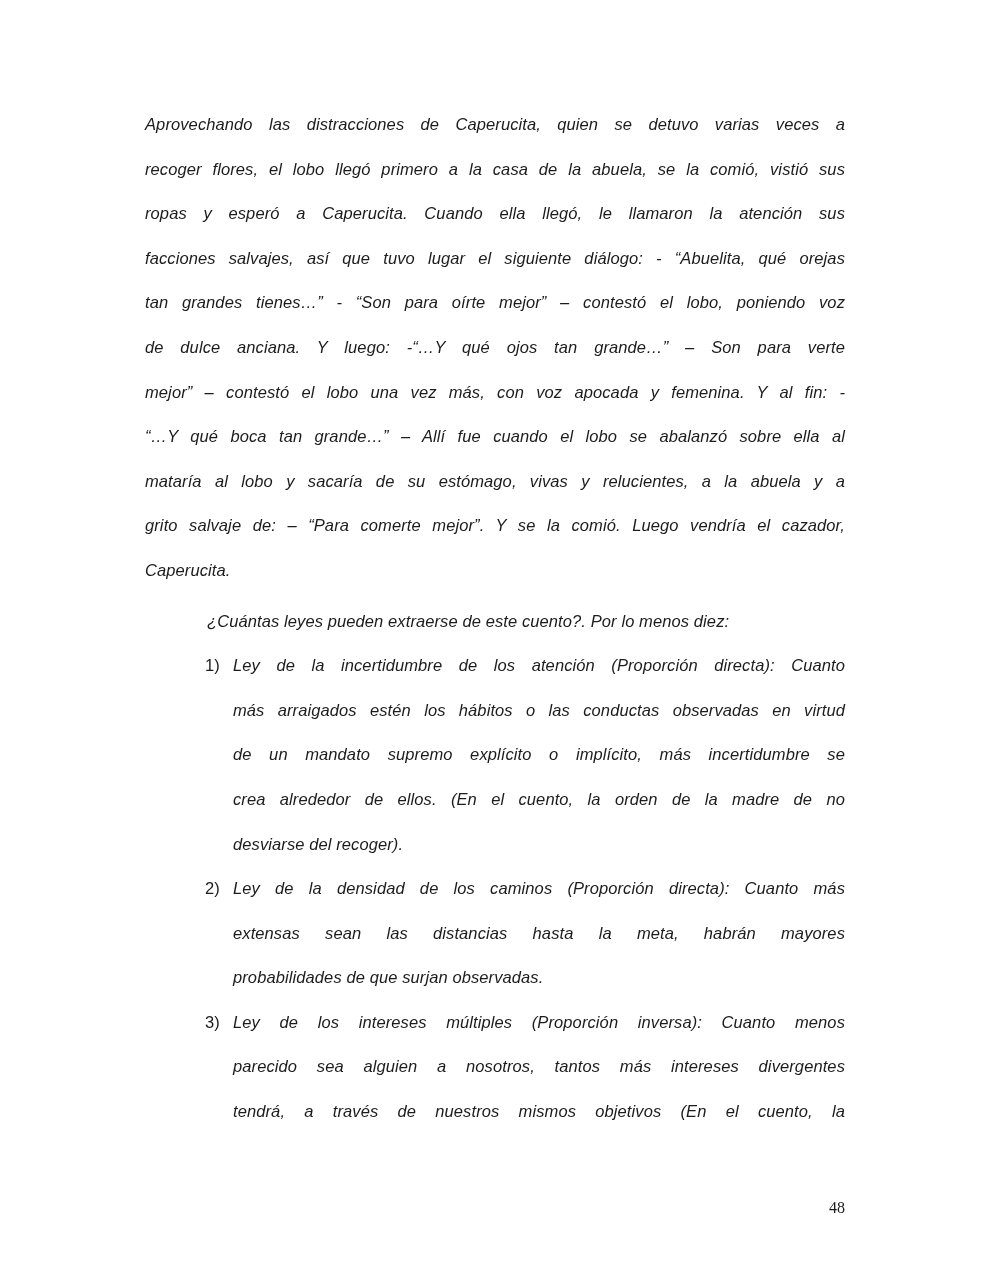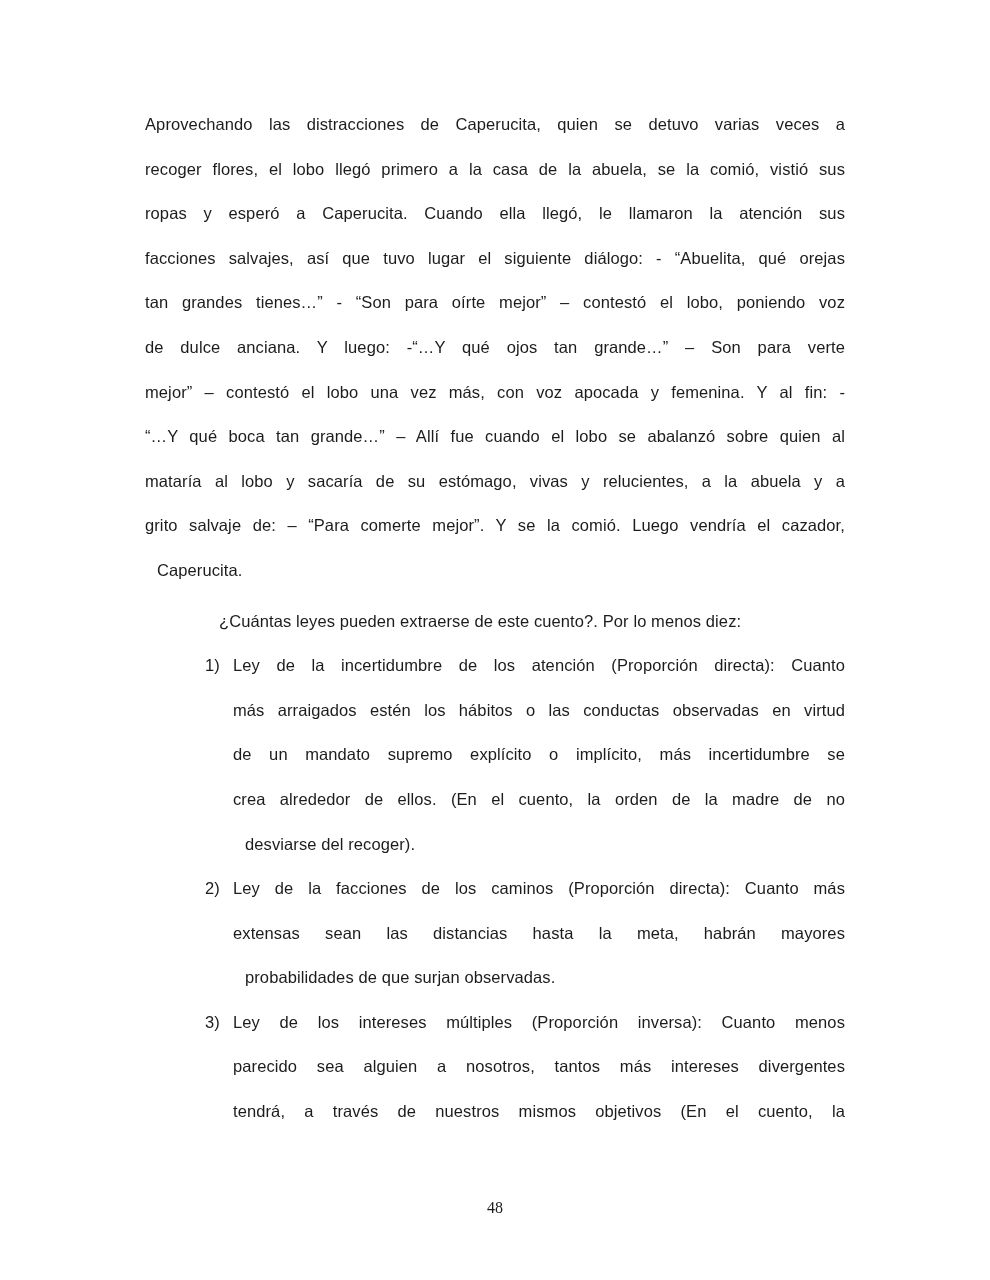--- a/index.html
+++ b/index.html
@@ -23,25 +23,25 @@
     width: 700px;
     font-size: 16.5px;
     line-height: 44.6px;
     letter-spacing: 0.1px;
   }
   
   .line {
     text-align: justify;
     text-align-last: justify;
     white-space: normal;
+    font-style: italic;
   }
   .line-last {
     text-align: right;
     text-align-last: left;
-    margin-left: 12px;
   }
   .paragraph-indented {
     margin-top: 6px;
   }
   .paragraph-indented .line {
     padding-left: 62px;
   }
   .list-item {
     position: relative;
     padding-left: 88px;
@@ -50,58 +50,58 @@
     position: absolute;
     left: 60px;
     top: 0;
     line-height: 44.6px;
   }
   .page-footer {
     position: absolute;
     left: 145px;
     top: 1199px;
     width: 700px;
-    text-align: center;
+    text-align: right;
     font-family: "Liberation Serif", "DejaVu Serif", serif;
     font-size: 16px;
     color: #1c1c1c;
   }
 </style>
 </head>
 <body>
 
 <div class="page">
   <div class="text-block">
       <div class="paragraph">
         <div class="line">Aprovechando las distracciones de Caperucita, quien se detuvo varias veces a</div>
         <div class="line">recoger flores, el lobo llegó primero a la casa de la abuela, se la comió, vistió sus</div>
         <div class="line">ropas y esperó a Caperucita. Cuando ella llegó, le llamaron la atención sus</div>
         <div class="line">facciones salvajes, así que tuvo lugar el siguiente diálogo: - “Abuelita, qué orejas</div>
         <div class="line">tan grandes tienes…” - “Son para oírte mejor” – contestó el lobo, poniendo voz</div>
         <div class="line">de dulce anciana. Y luego: -“…Y qué ojos tan grande…” – Son para verte</div>
         <div class="line">mejor” – contestó el lobo una vez más, con voz apocada y femenina. Y al fin: -</div>
-        <div class="line">“…Y qué boca tan grande…” – Allí fue cuando el lobo se abalanzó sobre quien al</div>
+        <div class="line">“…Y qué boca tan grande…” – Allí fue cuando el lobo se abalanzó sobre ella al</div>
         <div class="line">mataría al lobo y sacaría de su estómago, vivas y relucientes, a la abuela y a</div>
         <div class="line">grito salvaje de: – “Para comerte mejor”. Y se la comió. Luego vendría el cazador,</div>
         <div class="line line-last">Caperucita.</div>
       </div>
       <div class="paragraph-indented">
         <div class="line line-last">¿Cuántas leyes pueden extraerse de este cuento?. Por lo menos diez:</div>
       </div>
       <div class="list-item">
         <span class="list-marker">1)</span>
         <div class="line">Ley de la incertidumbre de los atención (Proporción directa): Cuanto</div>
         <div class="line">más arraigados estén los hábitos o las conductas observadas en virtud</div>
         <div class="line">de un mandato supremo explícito o implícito, más incertidumbre se</div>
         <div class="line">crea alrededor de ellos. (En el cuento, la orden de la madre de no</div>
         <div class="line line-last">desviarse del recoger).</div>
       </div>
       <div class="list-item">
         <span class="list-marker">2)</span>
-        <div class="line">Ley de la facciones de los caminos (Proporción directa): Cuanto más</div>
+        <div class="line">Ley de la densidad de los caminos (Proporción directa): Cuanto más</div>
         <div class="line">extensas sean las distancias hasta la meta, habrán mayores</div>
         <div class="line line-last">probabilidades de que surjan observadas.</div>
       </div>
       <div class="list-item">
         <span class="list-marker">3)</span>
         <div class="line">Ley de los intereses múltiples (Proporción inversa): Cuanto menos</div>
         <div class="line">parecido sea alguien a nosotros, tantos más intereses divergentes</div>
         <div class="line">tendrá, a través de nuestros mismos objetivos (En el cuento, la</div>
       </div>
     </div>

